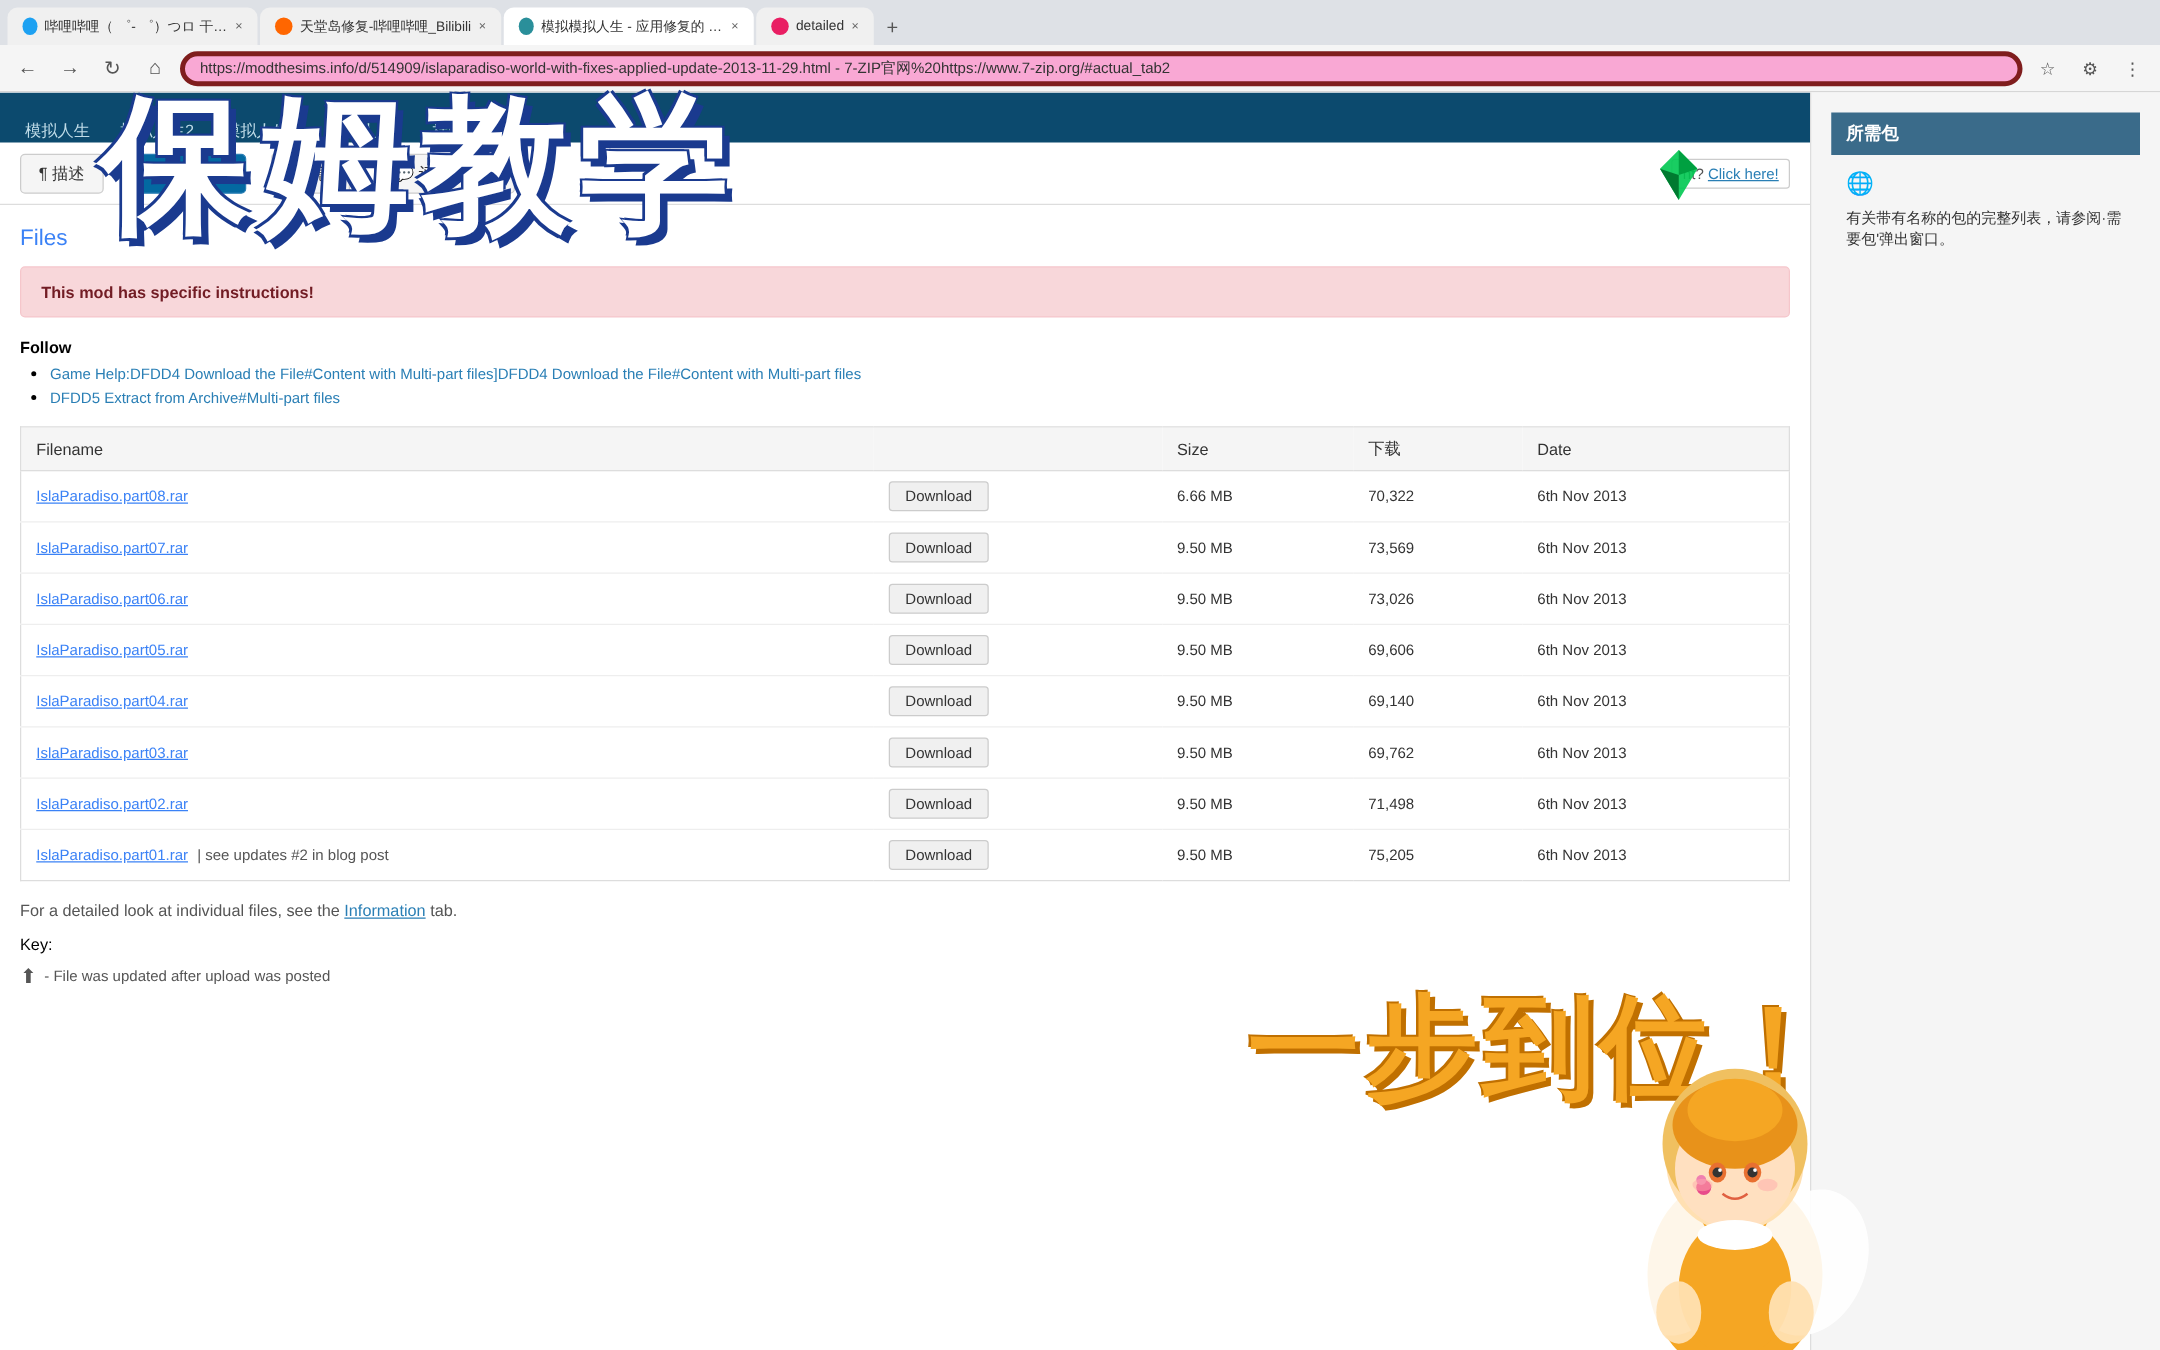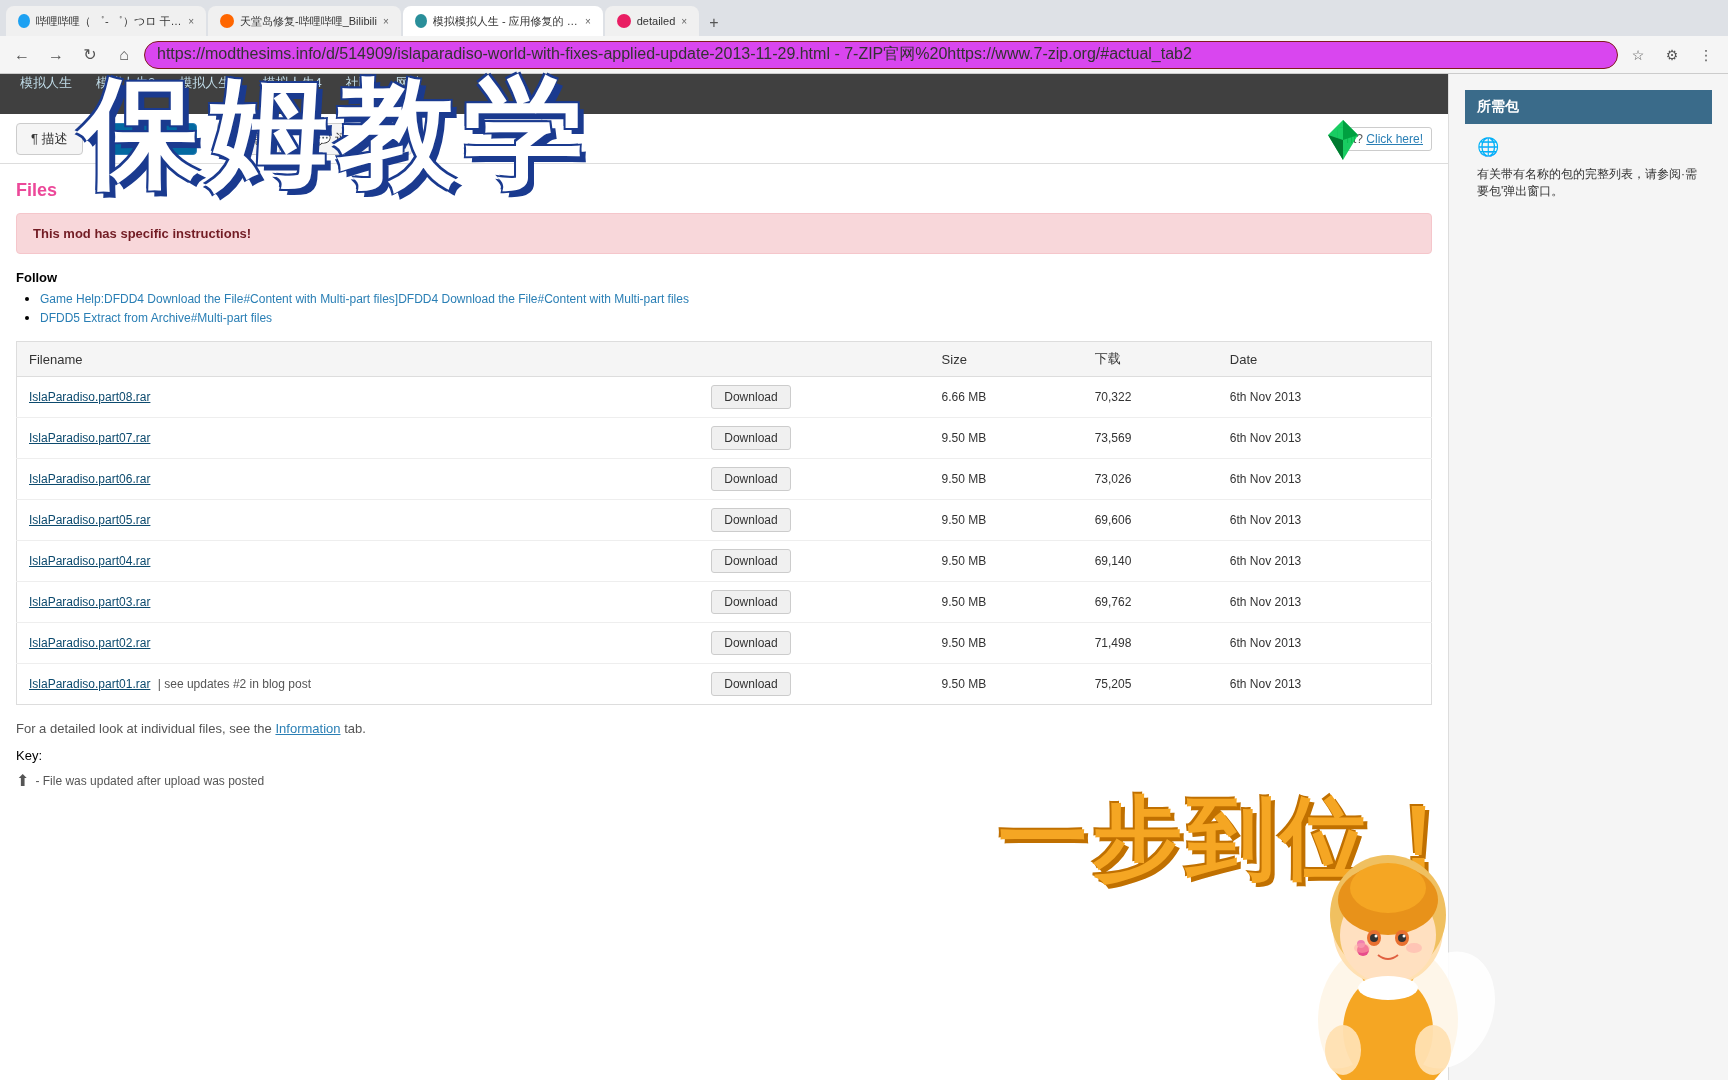--- a/index.html
+++ b/index.html
@@ -8,57 +8,57 @@
     
     .browser-frame { background: #dee1e6; width: 100%; }
     .tab-bar { display: flex; align-items: flex-end; padding: 6px 0 0 6px; background: #dee1e6; height: 36px; gap: 2px; }
     .tab { display: flex; align-items: center; padding: 6px 12px; background: #f0f0f0; border-radius: 8px 8px 0 0; font-size: 12px; color: #333; height: 30px; max-width: 200px; white-space: nowrap; overflow: hidden; gap: 6px; }
     .tab.active { background: #fff; }
     .tab-close { font-size: 10px; color: #666; cursor: pointer; }
     .new-tab-btn { padding: 4px 8px; background: none; border: none; font-size: 16px; color: #555; cursor: pointer; }
 
     .nav-bar { display: flex; align-items: center; padding: 6px 8px; background: #f5f5f5; border-bottom: 1px solid #ccc; gap: 6px; height: 38px; }
     .nav-btn { width: 28px; height: 28px; border: none; background: none; color: #555; font-size: 16px; cursor: pointer; display: flex; align-items: center; justify-content: center; border-radius: 50%; }
-    .address-bar { flex: 1; height: 28px; border: 1px solid #7f1d1d; border-radius: 14px; padding: 0 12px; font-size: 16px; background: #d946ef; color: #333; }
+    .address-bar { flex: 1; height: 28px; border: 4px solid #7f1d1d; border-radius: 14px; padding: 0 12px; font-size: 12px; background: #f9a8d4; color: #333; }
     .nav-right-btn { width: 28px; height: 28px; border: none; background: none; color: #555; font-size: 14px; cursor: pointer; display: flex; align-items: center; justify-content: center; }
 
     
     .content-area { display: flex; width: 100%; height: calc(1080px - 74px); background: #fff; }
 
     
     .page-wrapper { flex: 1; overflow-y: auto; background: #fff; padding: 0; }
 
-    .site-header-nav { background: #404040; display: flex; align-items: flex-start; padding: 0 20px; height: 40px; gap: 24px; }
+    .site-header-nav { background: #0c4a6e; display: flex; align-items: flex-end; padding: 0 20px; height: 40px; gap: 24px; }
     .site-header-nav a { color: #c0dce8; text-decoration: none; font-size: 13px; }
 
     
     .mod-tabs { display: flex; align-items: center; padding: 8px 16px; border-bottom: 1px solid #ddd; gap: 20px; }
     .mod-tab { padding: 6px 14px; border: 1px solid #ccc; border-radius: 4px; font-size: 13px; cursor: pointer; background: #f5f5f5; color: #333; text-decoration: none; display: flex; align-items: center; gap: 6px; }
     .mod-tab.active { background: #0369a1; color: #fff; border-color: #2a7fb5; }
     .tab-badge { background: #e74c3c; color: #fff; border-radius: 10px; padding: 1px 6px; font-size: 11px; }
 
     
     .files-section { padding: 16px; }
-    .section-title { font-size: 18px; font-weight: bold; color: #ec4899; margin-bottom: 12px; }
+    .section-title { font-size: 18px; font-weight: normal; color: #3b82f6; margin-bottom: 12px; }
 
     .alert-box { background: #f8d7da; border: 1px solid #f5c6cb; border-radius: 4px; padding: 12px 16px; margin-bottom: 16px; color: #721c24; font-size: 13px; font-weight: bold; }
 
     .follow-section { margin-bottom: 16px; }
     .follow-title { font-size: 13px; font-weight: bold; margin-bottom: 6px; }
     .follow-list { list-style: disc; padding-left: 24px; }
     .follow-list li { margin-bottom: 4px; }
     .follow-list a { color: #2a7fb5; text-decoration: none; font-size: 12px; }
 
     
     .files-table { width: 100%; border-collapse: collapse; border: 1px solid #ddd; margin-bottom: 16px; }
     .files-table th { background: #f5f5f5; padding: 8px 12px; text-align: left; font-size: 13px; color: #333; border-bottom: 1px solid #ddd; font-weight: normal; }
     .files-table td { padding: 8px 12px; border-bottom: 1px solid #eee; font-size: 12px; color: #333; vertical-align: middle; }
     .files-table tr:last-child td { border-bottom: none; }
 
-    .file-link { color: #0c4a6e; text-decoration: underline; cursor: pointer; }
+    .file-link { color: #3b82f6; text-decoration: underline; cursor: pointer; }
     .file-note { color: #555; font-size: 12px; margin-left: 4px; }
 
     .dl-btn { padding: 4px 12px; background: #f0f0f0; border: 1px solid #ccc; border-radius: 3px; cursor: pointer; font-size: 12px; color: #333; }
 
     .info-text { font-size: 13px; color: #555; margin-bottom: 12px; }
     .info-text a { color: #2a7fb5; }
 
     .key-section { margin-top: 12px; }
     .key-title { font-size: 13px; margin-bottom: 8px; }
     .key-item { font-size: 12px; color: #555; display: flex; align-items: center; gap: 6px; }

